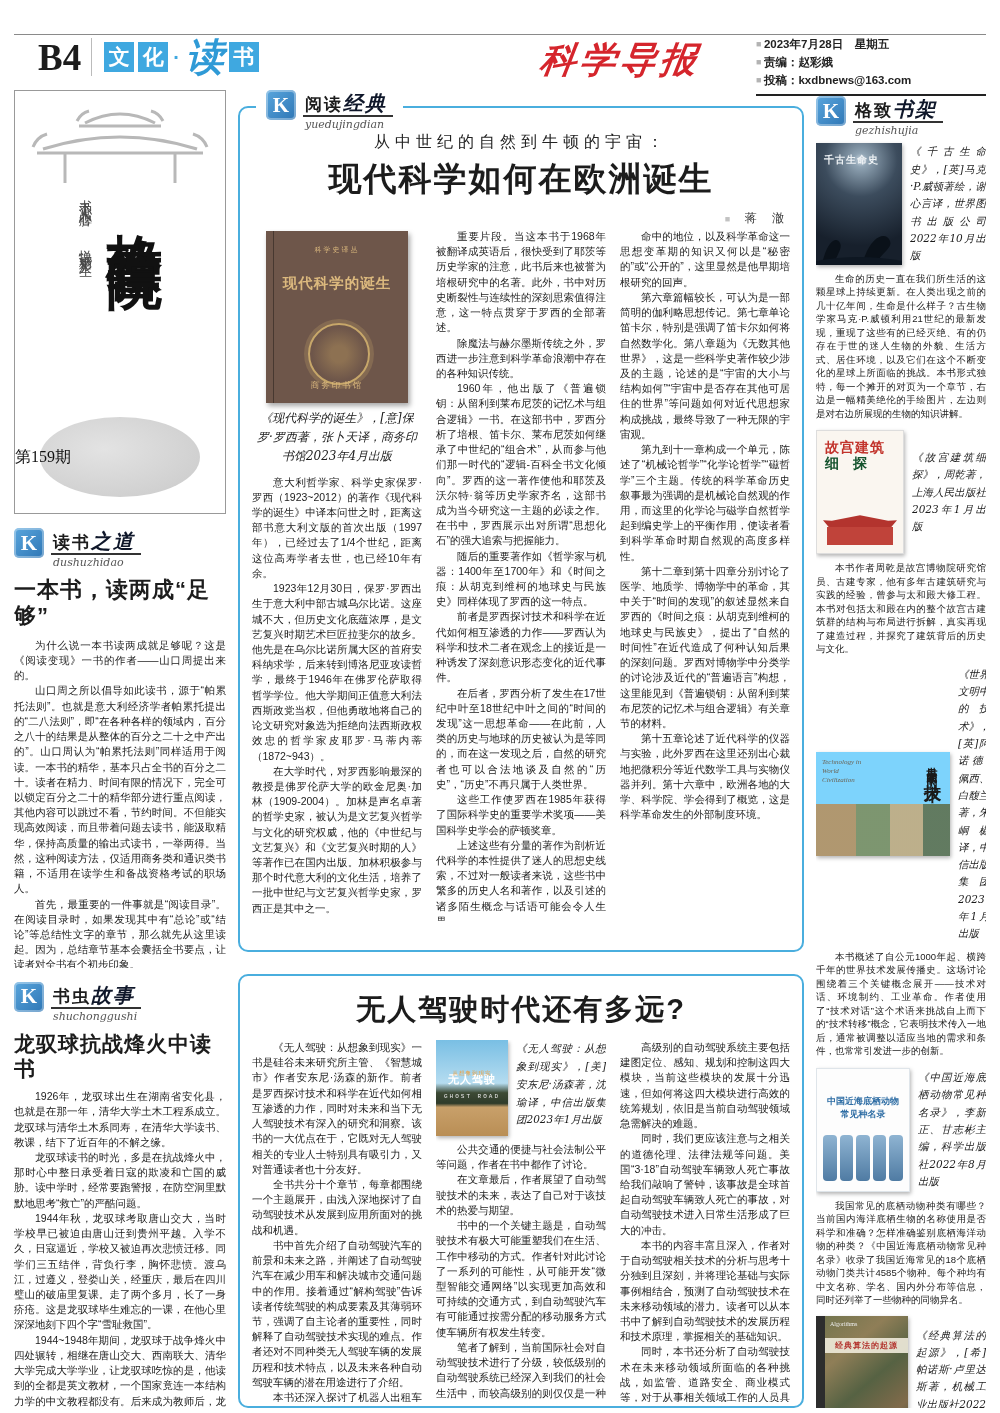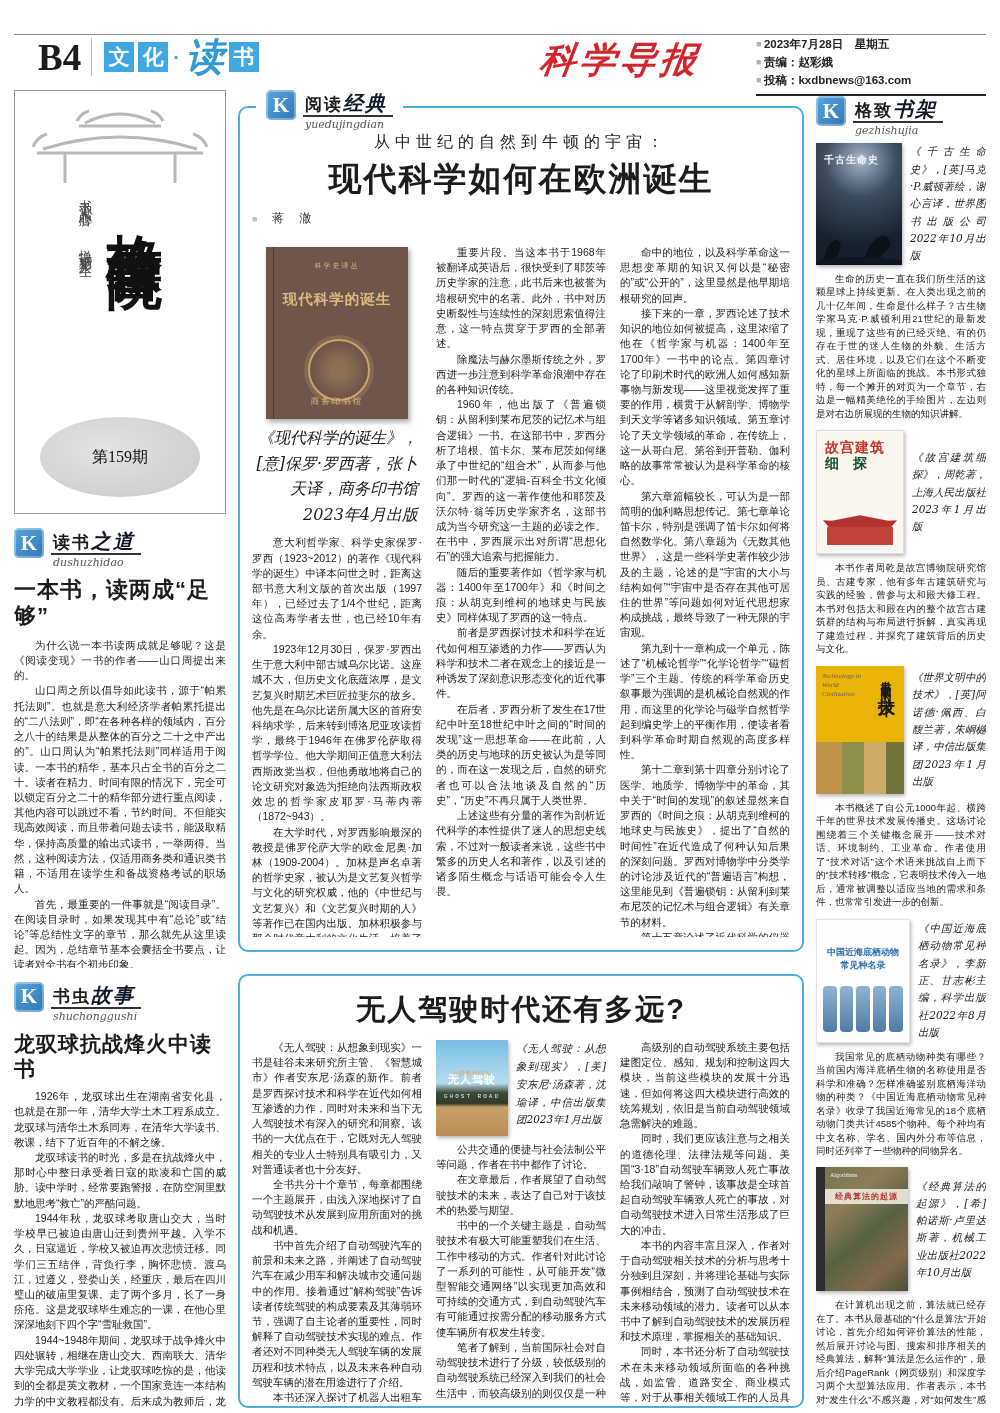--- a/index.html
+++ b/index.html
@@ -28,21 +28,21 @@
   .col-mid{width:566px;flex-shrink:0;}
   .col-right{flex:1;height:1318px;overflow:hidden;}
   
   .academy-box{border:1px solid #999;height:424px;position:relative;padding:6px;box-sizing:border-box;}
   .arch{display:block;margin:0 auto;}
   .academy-inner{display:flex;justify-content:center;gap:14px;height:250px;margin-top:4px;}
   .slogan{writing-mode:vertical-rl;font-size:13px;color:#444;letter-spacing:3px;
           font-family:"Liberation Serif",serif;height:250px;}
   .academy-title{writing-mode:vertical-rl;font-family:"DejaVu Serif",serif;font-weight:bold;
                  font-size:56px;line-height:1;letter-spacing:6px;color:#111;}
-  .issue-wrap{position:absolute;left:0;right:0;bottom:10px;height:86px;text-align:center;}
+  .issue-wrap{position:absolute;left:0;right:0;bottom:10px;height:86px;text-align:left;}
   .oval{width:160px;height:80px;border-radius:50%;margin:0 auto;
         background:radial-gradient(ellipse at 40% 40%,#e3e3e3,#c9c9c9);}
   .issue-text{position:absolute;left:0;right:0;top:30px;font-family:"Liberation Serif",serif;
               font-size:16px;color:#111;}
   
   .sec-head{display:flex;align-items:flex-start;gap:7px;margin:14px 0 6px;}
   .k-badge{width:30px;height:30px;border-radius:5px;background:linear-gradient(135deg,#5aa6dd,#2e76b5);
            color:#fff;font-weight:bold;font-size:21px;font-family:"Liberation Serif",serif;
            display:flex;align-items:center;justify-content:center;flex-shrink:0;box-shadow:inset 0 0 0 2px rgba(255,255,255,.35);}
   .sec-words{border-bottom:2px solid #333;padding:0 6px 2px 2px;white-space:nowrap;}
@@ -56,27 +56,27 @@
   .body-text{font-size:10.5px;line-height:1.45;text-align:justify;overflow:hidden;}
   .body-text p{margin:0;text-indent:2em;}
   .h330{height:330px;} .h368{height:368px;}
   
   .blue-box-art{border:2px solid #4aaede;border-radius:10px;position:relative;
                 padding:8px 12px;box-sizing:border-box;background:#fff;}
   .box-top{margin-top:16px;height:846px;}
   .box-top .sec-head{position:absolute;top:-18px;left:16px;background:#fff;padding:0 10px;margin:0;}
   .kicker{text-align:center;font-size:16px;letter-spacing:5px;margin-top:16px;color:#222;}
   .main-title{text-align:center;font-weight:bold;font-size:33px;letter-spacing:2px;margin:4px 0 8px;}
-  .byline{text-align:left;font-size:12px;letter-spacing:6px;margin-bottom:18px;color:#333;}
+  .byline{text-align:right;font-size:12px;letter-spacing:6px;margin-bottom:2px;color:#333;}
   .byline::before{content:"■ ";color:#c2c2c2;font-size:9px;}
   .cols{display:flex;gap:14px;}
   .cols .bcol{flex:1;overflow:hidden;}
   .sci-cols{height:692px;}
-  .caption{font-family:"DejaVu Serif",serif;font-style:italic;font-size:16px;line-height:1.6;
-           text-align:right;margin:6px 4px 8px;}
+  .caption{font-family:"DejaVu Serif",serif;font-style:italic;font-size:12px;line-height:1.6;
+           text-align:center;margin:6px 4px 8px;}
   
   .cover-msci{width:142px;height:172px;margin:2px auto 0;position:relative;
               background:#6e564a;box-shadow:2px 3px 5px rgba(0,0,0,.35);color:#dcb97e;}
   .cover-msci .spine{position:absolute;left:7px;top:0;bottom:0;width:1px;background:rgba(0,0,0,.35);}
   .c-series{position:absolute;top:14px;left:0;right:0;text-align:center;font-size:7px;letter-spacing:2px;}
   .c-title{position:absolute;top:42px;left:0;right:0;text-align:center;font-size:14.5px;font-weight:bold;
            font-family:"Liberation Serif",serif;letter-spacing:1px;}
   .c-medallion{position:absolute;top:92px;left:50%;width:58px;height:58px;margin-left:-29px;border-radius:50%;
                background:radial-gradient(circle,#8d7152 20%,#6e564a 65%);
                border:2px double #c7a76a;box-shadow:0 0 0 4px rgba(199,167,106,.25);}
@@ -104,21 +104,21 @@
   .cover-life .t{position:absolute;top:10px;left:8px;color:#eef2f5;font-weight:bold;font-size:10px;letter-spacing:1px;font-family:Liberation Mono, monospace;}
   .cover-life svg{position:absolute;bottom:0;left:0;}
   
   .cover-gugong{width:86px;height:122px;background:#faf6f0;border:1px solid #ddd;}
   .cover-gugong .t1{position:absolute;top:8px;left:8px;right:6px;color:#c2342c;font-weight:bold;font-size:14px;letter-spacing:1px;font-family:"Liberation Serif",serif;}
   .cover-gugong .t2{position:absolute;top:24px;left:8px;color:#14532d;font-weight:bold;font-size:14px;letter-spacing:14px;font-family:"Liberation Serif",serif;}
   .cover-gugong .roof{position:absolute;bottom:26px;left:6px;right:6px;height:12px;background:#b3342e;
                       clip-path:polygon(8% 100%,0 40%,12% 45%,50% 0,88% 45%,100% 40%,92% 100%);}
   .cover-gugong .wall{position:absolute;bottom:8px;left:10px;right:10px;height:18px;background:#c0433a;}
   
-  .cover-tech{width:88px;height:128px;background:#eab308;}
+  .cover-tech{width:88px;height:104px;background:#7dd3fc;padding-left:46px;}
   .cover-tech .eng{position:absolute;top:6px;left:6px;width:46px;font-family:"Liberation Serif",serif;
                    font-size:7px;line-height:1.3;color:#6b6456;font-style:italic;}
   .cover-tech .vt{position:absolute;top:6px;right:6px;writing-mode:vertical-rl;color:#1a1a1a;
                   font-weight:bold;font-size:11px;letter-spacing:2px;font-family:"Liberation Serif",serif;}
   .cover-tech .vt b{font-size:17px;}
   .cover-tech .illus{position:absolute;bottom:0;left:0;right:0;height:52px;
                      background:linear-gradient(90deg,#b98d57 0 30%,#7d8b57 30% 55%,#c8a977 55% 80%,#5d6b45 80%);opacity:.85;}
   
   .cover-benthos{width:92px;height:122px;background:#fdfdfd;border:1px solid #dfe5ea;}
   .cover-benthos .t{position:absolute;top:26px;left:8px;right:8px;text-align:center;color:#2e6da4;
@@ -252,27 +252,27 @@
               </div>
           </div>
           <div class="bcol body-text">
             <div>
                 <p>重要片段。当这本书于1968年被翻译成英语后，很快受到了耶茨等历史学家的注意，此书后来也被誉为培根研究中的名著。此外，书中对历史断裂性与连续性的深刻思索值得注意，这一特点贯穿于罗西的全部著述。</p>
                 <p>除魔法与赫尔墨斯传统之外，罗西进一步注意到科学革命浪潮中存在的各种知识传统。</p>
                 <p>1960年，他出版了《普遍锁钥：从留利到莱布尼茨的记忆术与组合逻辑》一书。在这部书中，罗西分析了培根、笛卡尔、莱布尼茨如何继承了中世纪的“组合术”，从而参与他们那一时代的“逻辑-百科全书文化倾向”。罗西的这一著作使他和耶茨及沃尔特·翁等历史学家齐名，这部书成为当今研究这一主题的必读之作。在书中，罗西展示出对所谓“思想化石”的强大追索与把握能力。</p>
                 <p>随后的重要著作如《哲学家与机器：1400年至1700年》和《时间之痕：从胡克到维柯的地球史与民族史》同样体现了罗西的这一特点。</p>
                 <p>前者是罗西探讨技术和科学在近代如何相互渗透的力作——罗西认为科学和技术二者在观念上的接近是一种诱发了深刻意识形态变化的近代事件。</p>
                 <p>在后者，罗西分析了发生在17世纪中叶至18世纪中叶之间的“时间的发现”这一思想革命——在此前，人类的历史与地球的历史被认为是等同的，而在这一发现之后，自然的研究者也可以合法地谈及自然的“历史”，“历史”不再只属于人类世界。</p>
+                <p>这些工作使罗西在1985年获得了国际科学史的重要学术奖项——美国科学史学会的萨顿奖章。</p>
                 <p>上述这些有分量的著作为剖析近代科学的本性提供了迷人的思想史线索，不过对一般读者来说，这些书中繁多的历史人名和著作，以及引述的诸多陌生概念与话语可能会令人生畏。</p>
               </div>
           </div>
           <div class="bcol body-text">
             <div>
                 <p>命中的地位，以及科学革命这一思想变革期的知识又何以是“秘密的”或“公开的”，这里显然是他早期培根研究的回声。</p>
-                <p>接下来的一章，罗西论述了技术知识的地位如何被提高，这里浓缩了他在《哲学家与机器：1400年至1700年》一书中的论点。第四章讨论了印刷术时代的欧洲人如何感知新事物与新发现——这里视觉发挥了重要的作用，横贯于从解剖学、博物学到天文学等诸多知识领域。第五章讨论了天文学领域的革命，在传统上，这一从哥白尼、第谷到开普勒、伽利略的故事常常被认为是科学革命的核心。</p>
                 <p>第六章篇幅较长，可认为是一部简明的伽利略思想传记。第七章单论笛卡尔，特别是强调了笛卡尔如何将自然数学化。第八章题为《无数其他世界》，这是一些科学史著作较少涉及的主题，论述的是“宇宙的大小与结构如何”“宇宙中是否存在其他可居住的世界”等问题如何对近代思想家构成挑战，最终导致了一种无限的宇宙观。</p>
                 <p>第九到十一章构成一个单元，陈述了“机械论哲学”“化学论哲学”“磁哲学”三个主题。传统的科学革命历史叙事最为强调的是机械论自然观的作用，而这里的化学论与磁学自然哲学起到编史学上的平衡作用，使读者看到科学革命时期自然观的高度多样性。</p>
                 <p>第十二章到第十四章分别讨论了医学、地质学、博物学中的革命，其中关于“时间的发现”的叙述显然来自罗西的《时间之痕：从胡克到维柯的地球史与民族史》，提出了“自然的时间性”在近代造成了何种认知后果的深刻问题。罗西对博物学中分类学的讨论涉及近代的“普遍语言”构想，这里能见到《普遍锁钥：从留利到莱布尼茨的记忆术与组合逻辑》有关章节的材料。</p>
                 <p>第十五章论述了近代科学的仪器与实验，此外罗西在这里还别出心裁地把微积分等近代数学工具与实物仪器并列。第十六章中，欧洲各地的大学、科学院、学会得到了概览，这是科学革命发生的外部制度环境。</p>
               </div>
           </div>
         </div>
       </div>
 
       <div class="blue-box-art box-bottom">

